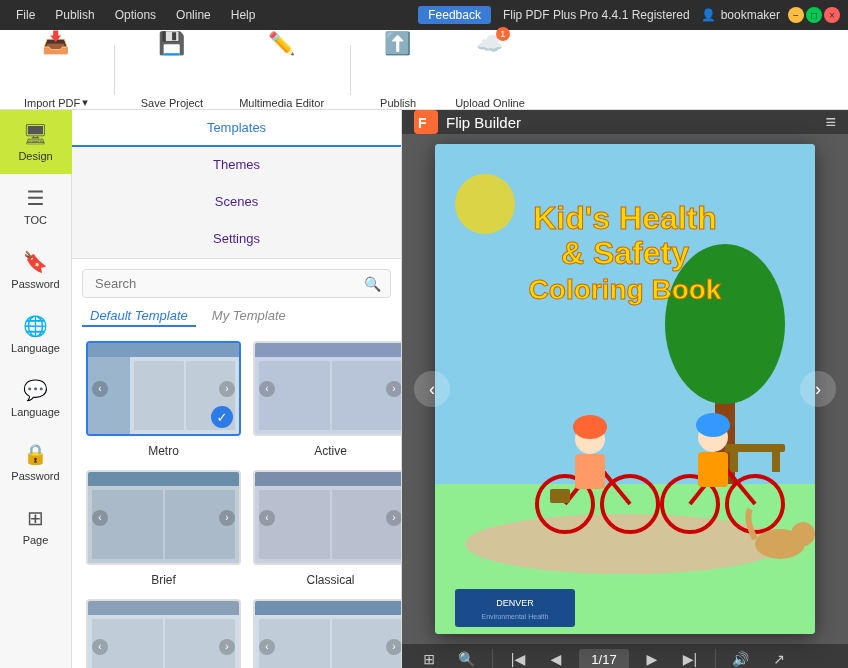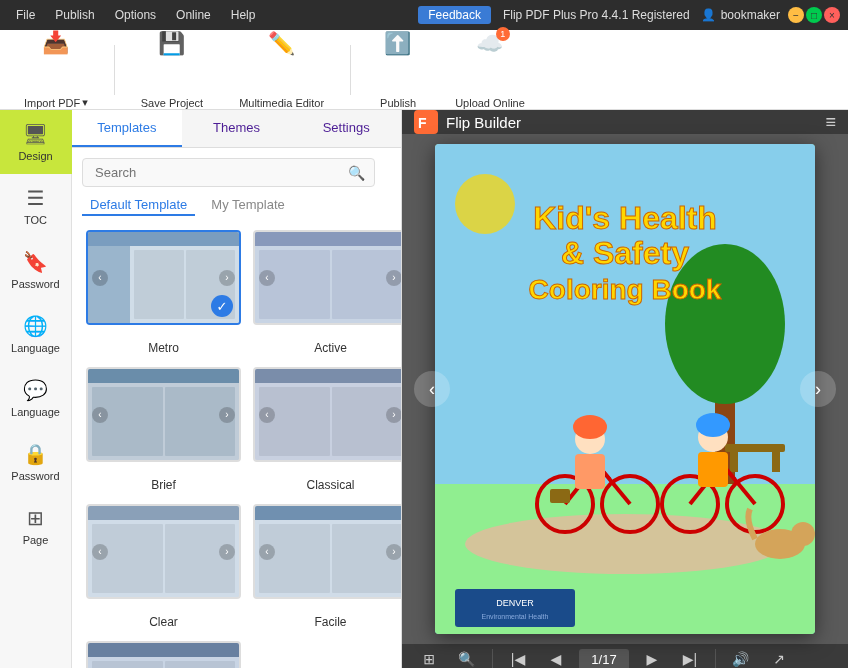--- a/index.html
+++ b/index.html
@@ -64,41 +64,42 @@
     .sidebar-icon-btn .si-icon { font-size: 20px; }
     .sidebar-icon-btn .si-label { font-size: 11px; color: #333; }
     .sidebar-icon-btn.active .si-label { color: #333; }
 
     
     #panel {
       width: 330px; background: #fff; border-right: 1px solid #ddd;
       display: flex; flex-direction: column;
     }
     .panel-tabs {
-      display: flex; border-bottom: 1px solid #ddd; background: #f5f5f5;
+      display: flex; border-bottom: 1px solid #ddd; background: #f5f5f5; flex-direction: column;
     }
     .panel-tab {
       flex: 1; text-align: center; padding: 10px 4px; cursor: pointer;
       font-size: 13px; color: #4c1d95; border-bottom: 2px solid transparent;
     }
     .panel-tab.active { color: #2d7be5; border-bottom: 2px solid #2d7be5; background: #fff; }
 
     .panel-search {
-      display: flex; align-items: center; margin: 10px 26px 8px 10px;
+      display: flex; align-items: center; margin: 10px 10px 8px 10px;
       border: 1px solid #ddd; border-radius: 4px; background: #f9f9f9; padding: 0 8px; gap: 7px;
     }
     .panel-search input {
       flex: 1; border: none; background: transparent; outline: none; padding: 6px 4px; font-size: 13px; color: #555;
     }
     .panel-search .search-icon { color: #aaa; font-size: 14px; }
 
     .template-subtabs { display: flex; padding: 0 10px 8px 10px; gap: 8px; }
     .template-subtab {
       padding: 2px 8px; cursor: pointer; font-size: 13px; color: #888;
       border-bottom: 2px solid transparent;
+      font-style: italic;
     }
     .template-subtab.active { color: #2d7be5; border-bottom: 2px solid #2d7be5; }
 
     .templates-grid {
       flex: 1; overflow-y: auto; padding: 0 8px;
       display: grid; grid-template-columns: 1fr 1fr; gap: 0;
     }
     .template-item {
       display: flex; flex-direction: column; align-items: center; padding: 6px;
       cursor: pointer; border-radius: 4px;
@@ -108,21 +109,21 @@
       background: #e8eef5; position: relative; overflow: hidden;
       display: flex; align-items: center; justify-content: center;
     }
     .template-thumb.selected { border-color: #2d7be5; }
     .template-thumb .check-badge {
       position: absolute; bottom: 6px; right: 6px;
       background: #2d7be5; color: #fff; border-radius: 50%;
       width: 22px; height: 22px; display: flex; align-items: center; justify-content: center;
       font-size: 13px;
     }
-    .template-name { font-size: 12px; color: #333; margin-top: 16px; }
+    .template-name { font-size: 12px; color: #333; margin-top: 8px; }
 
     
     .thumb-metro { background: linear-gradient(135deg, #c5d8f0 0%, #d0e4f7 100%); }
     .thumb-active { background: linear-gradient(135deg, #c8d0e0 0%, #d5dded 100%); }
     .thumb-brief { background: linear-gradient(135deg, #d0d8e8 0%, #c0ccd8 100%); }
     .thumb-classical { background: linear-gradient(135deg, #d8dce8 0%, #c8d0e0 100%); }
     .thumb-clear { background: linear-gradient(135deg, #e0e8f0 0%, #d0dce8 100%); }
     .thumb-facile { background: linear-gradient(135deg, #d0dce8 0%, #e0e8f0 100%); }
     .thumb-last { background: linear-gradient(135deg, #c8d4e4 0%, #d8e0ec 100%); }
 
@@ -279,20 +280,21 @@
     <div class="sidebar-icon-btn">
       <span class="si-icon">⊞</span>
       <span class="si-label">Page</span>
     </div>
   </div>
 
   <div id="panel">
     <div class="panel-tabs">
       <div class="panel-tab active">Templates</div>
       <div class="panel-tab">Themes</div>
+      <div class="panel-tab">Scenes</div>
       <div class="panel-tab">Settings</div>
     </div>
 
     <div class="panel-search">
       <input type="text" placeholder="Search" style="">
       <span class="search-icon">🔍</span>
     </div>
 
     <div class="template-subtabs">
       <div class="template-subtab active">Default Template</div>

